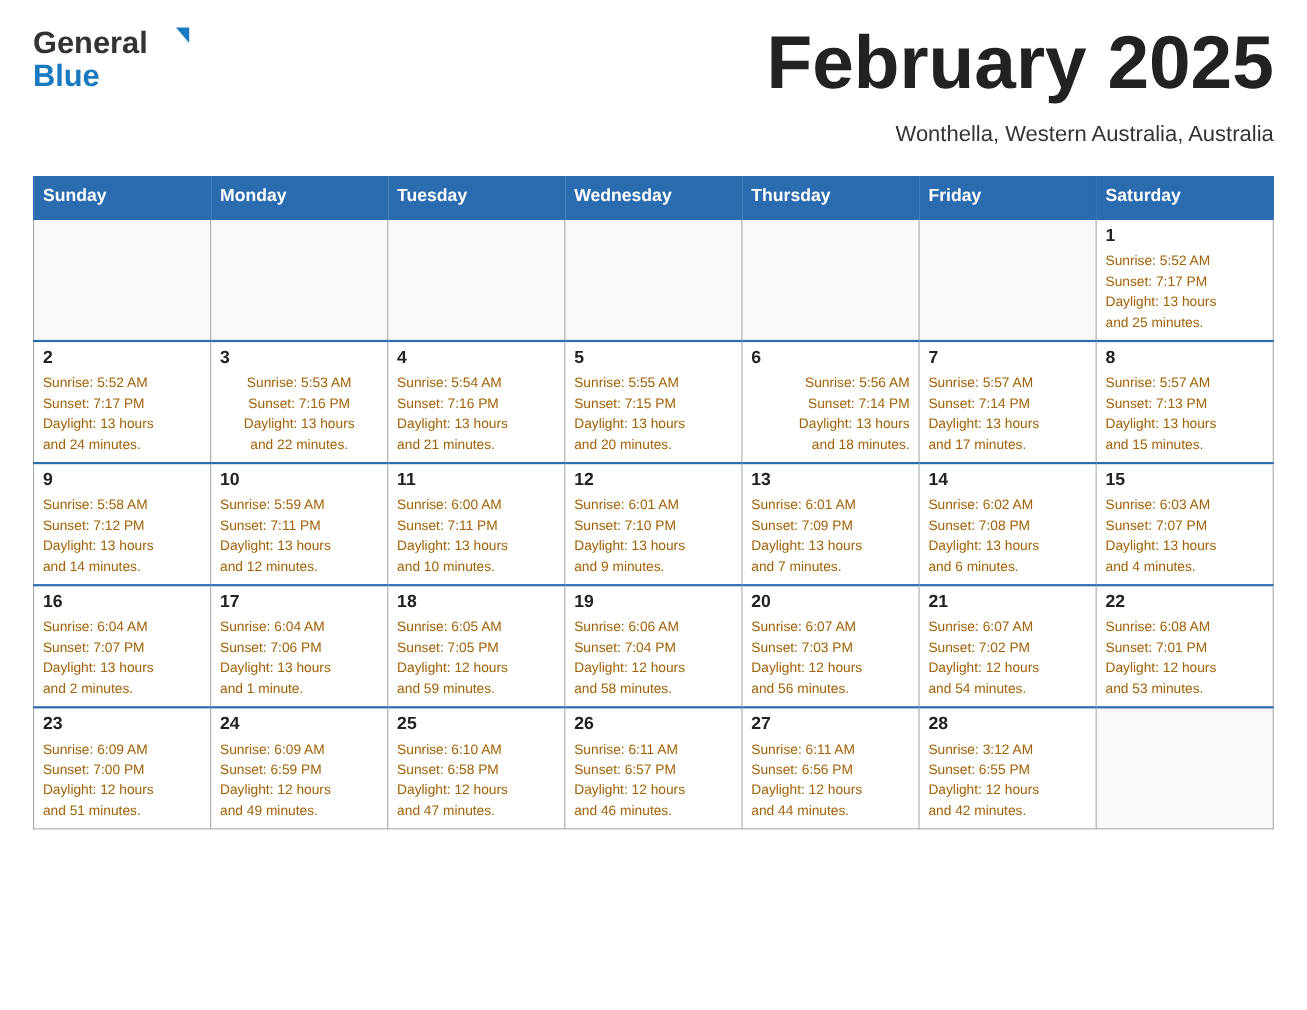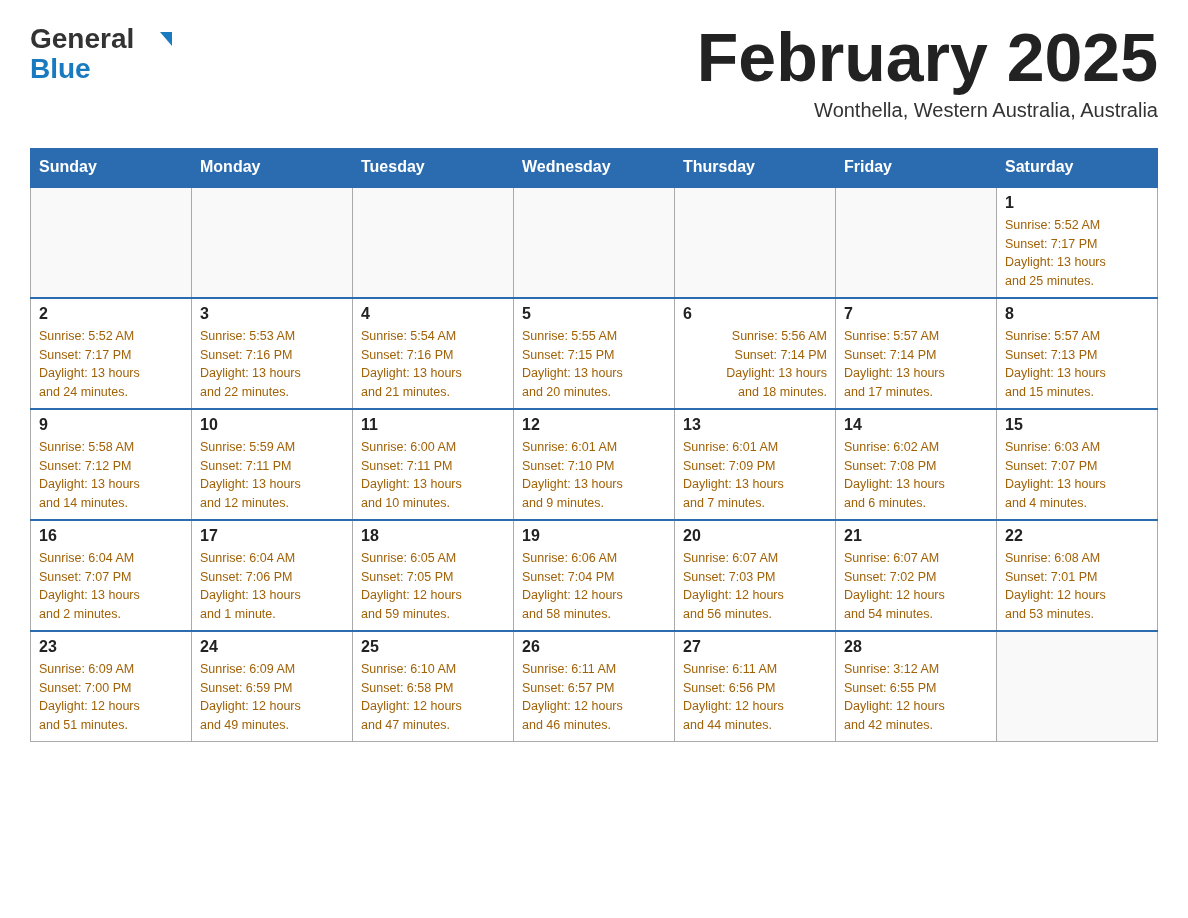--- a/index.html
+++ b/index.html
@@ -33,41 +33,40 @@
       height: 0;
       border-left: 12px solid transparent;
       border-right: 0px solid transparent;
       border-top: 14px solid #1a7abf;
       display: inline-block;
       margin-left: 2px;
       vertical-align: middle;
     }
     .logo-line1 {
       display: flex;
-      align-items: center;
       gap: 24px;
     }
     .logo-blue-line {
       color: #1a7abf;
       font-size: 28px;
       font-weight: bold;
     }
     .title-block {
       text-align: right;
     }
     .month-title {
       font-size: 68px;
       font-weight: bold;
       color: #222;
       line-height: 1.1;
     }
     .location-title {
       font-size: 20px;
       color: #333;
-      margin-top: 4px;
+      margin-top: 16px;
     }
     .calendar {
       width: 100%;
       border-collapse: collapse;
       margin-top: 26px;
     }
     .calendar th {
       background-color: #2b6cb0;
       color: #fff;
       font-size: 16px;
@@ -156,21 +155,21 @@
       <tr>
         <td>
           <span class="day-num">2</span>
           <div class="day-info" style="white-space: pre-line;">Sunrise: 5:52 AM
 Sunset: 7:17 PM
 Daylight: 13 hours
 and 24 minutes.</div>
         </td>
         <td>
           <span class="day-num">3</span>
-          <div class="day-info" style="white-space: pre-line;">Sunrise: 5:53 AM
+          <div class="day-info" style="white-space: pre-line; text-align: center;">Sunrise: 5:53 AM
 Sunset: 7:16 PM
 Daylight: 13 hours
 and 22 minutes.</div>
         </td>
         <td>
           <span class="day-num">4</span>
           <div class="day-info" style="white-space: pre-line;">Sunrise: 5:54 AM
 Sunset: 7:16 PM
 Daylight: 13 hours
 and 21 minutes.</div>

